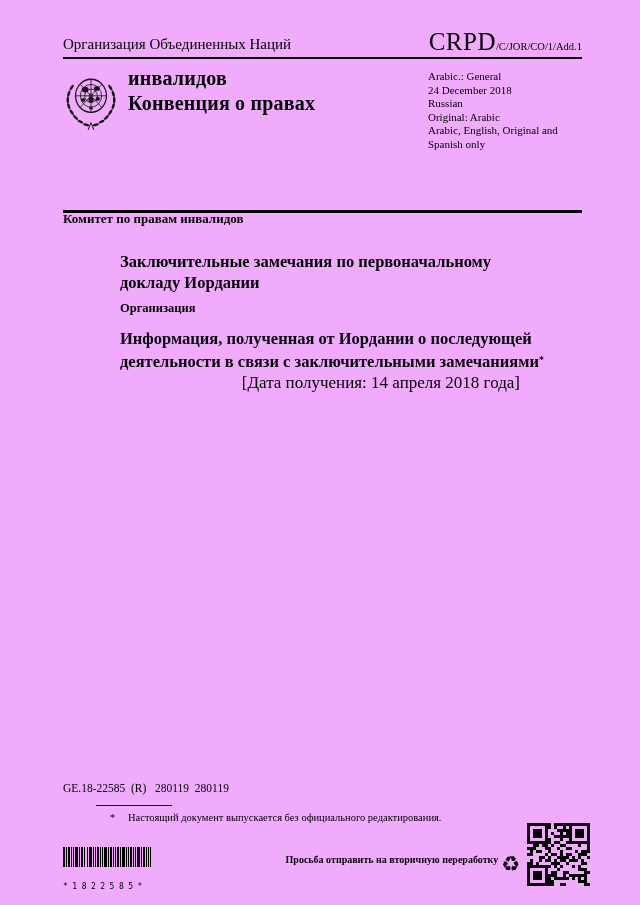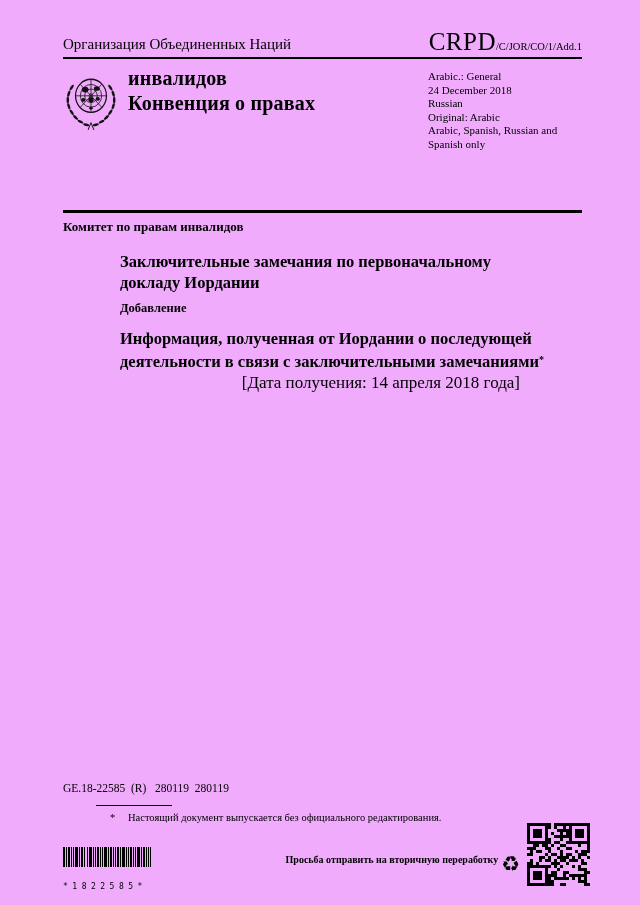--- a/index.html
+++ b/index.html
@@ -13,21 +13,21 @@
   .sym-main{font-size:25px;letter-spacing:.5px;}
   .sym-suffix{font-size:10.5px;}
   .header-rule{position:absolute;left:63px;top:57px;width:519px;height:2px;background:#000;}
 
   .un-emblem{position:absolute;left:62px;top:70px;width:58px;height:64px;}
   .conv-title{position:absolute;left:128px;top:66px;font-size:20px;font-weight:bold;
               line-height:25px;letter-spacing:.2px;}
   .distr-block{position:absolute;left:428px;top:70px;font-size:11px;line-height:13.5px;}
 
   .thick-rule{position:absolute;left:63px;top:210px;width:519px;height:2.5px;background:#000;}
-  .committee{position:absolute;left:63px;top:219px;font-size:13px;font-weight:bold;text-align:center;}
+  .committee{position:absolute;left:63px;top:211px;font-size:13px;font-weight:bold;text-align:center;}
 
   .title1{position:absolute;left:120px;top:251px;font-size:16.5px;font-weight:bold;line-height:21px;}
   .addendum{position:absolute;left:120px;top:301px;font-size:12.5px;font-weight:bold;}
   .title2{position:absolute;left:120px;top:328px;font-size:16.5px;font-weight:bold;line-height:21px;}
   .fn-ref{font-size:10px;vertical-align:4px;font-weight:bold;}
   .date-received{position:absolute;left:120px;top:373px;width:400px;text-align:right;font-size:17px;}
 
   .footnote-rule{position:absolute;left:96px;top:805px;width:76px;height:1px;background:#000;}
   .footnote{position:absolute;left:96px;top:812px;font-size:10.5px;}
   .fn-marker{display:inline-block;width:14px;text-align:left;padding-left:14px;margin-right:4px;}
@@ -97,34 +97,34 @@
   <div class="conv-title">
     <div>инвалидов</div>
     <div>Конвенция о правах</div>
   </div>
 
   <div class="distr-block">
     <div>Arabic.: General</div>
     <div>24 December 2018</div>
     <div>Russian</div>
     <div>Original: Arabic</div>
-    <div>Arabic, Spanish, Russian and</div>
+    <div>Arabic, English, Original and</div>
     <div>Spanish only</div>
   </div>
 
   <div class="thick-rule"></div>
 
   <div class="committee">Комитет по правам инвалидов</div>
 
   <div class="title1">
     <div>Заключительные замечания по первоначальному</div>
     <div>докладу Иордании</div>
   </div>
 
-  <div class="addendum">Добавление</div>
+  <div class="addendum">Организация</div>
 
   <div class="title2">
     <div>Информация, полученная от Иордании о последующей</div>
     <div><span>деятельности в связи с заключительными замечаниями</span><sup class="fn-ref">*</sup></div>
   </div>
 
   <div class="date-received">[Дата получения: 14 апреля 2018 года]</div>
 
   <div class="footnote-rule"></div>
   <div class="footnote"><span class="fn-marker">*</span><span>Настоящий документ выпускается без официального редактирования.</span></div>

